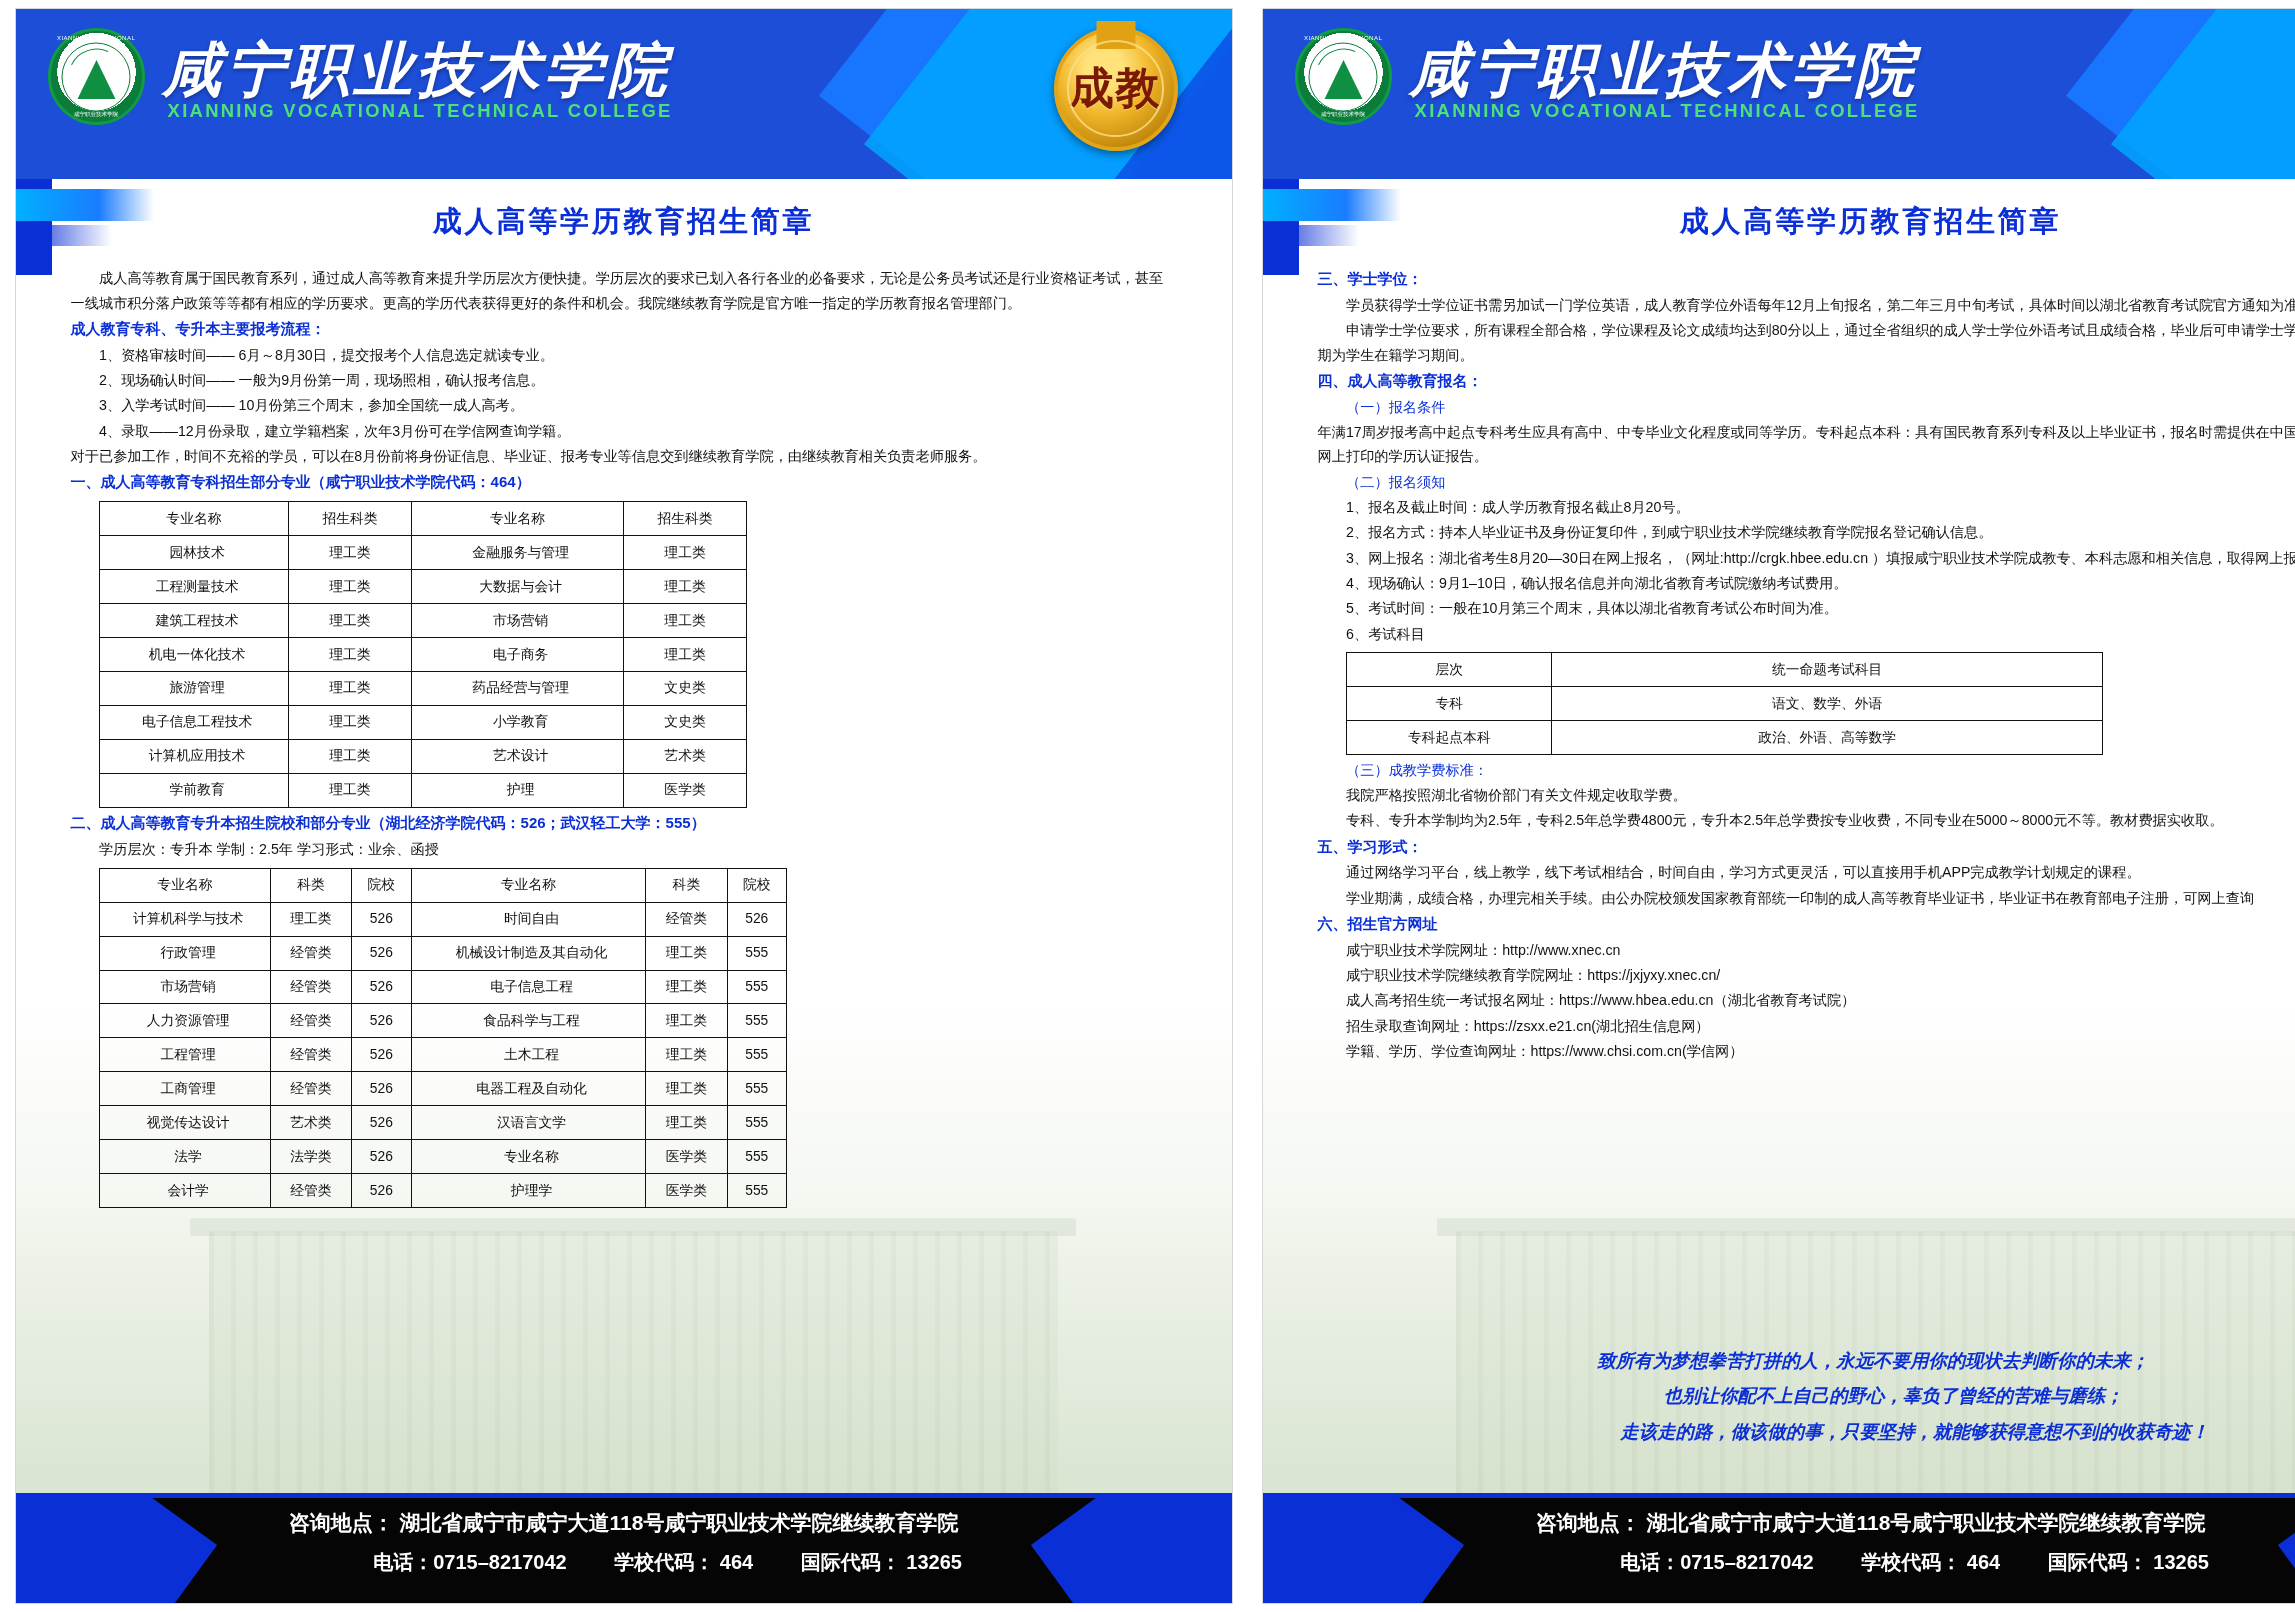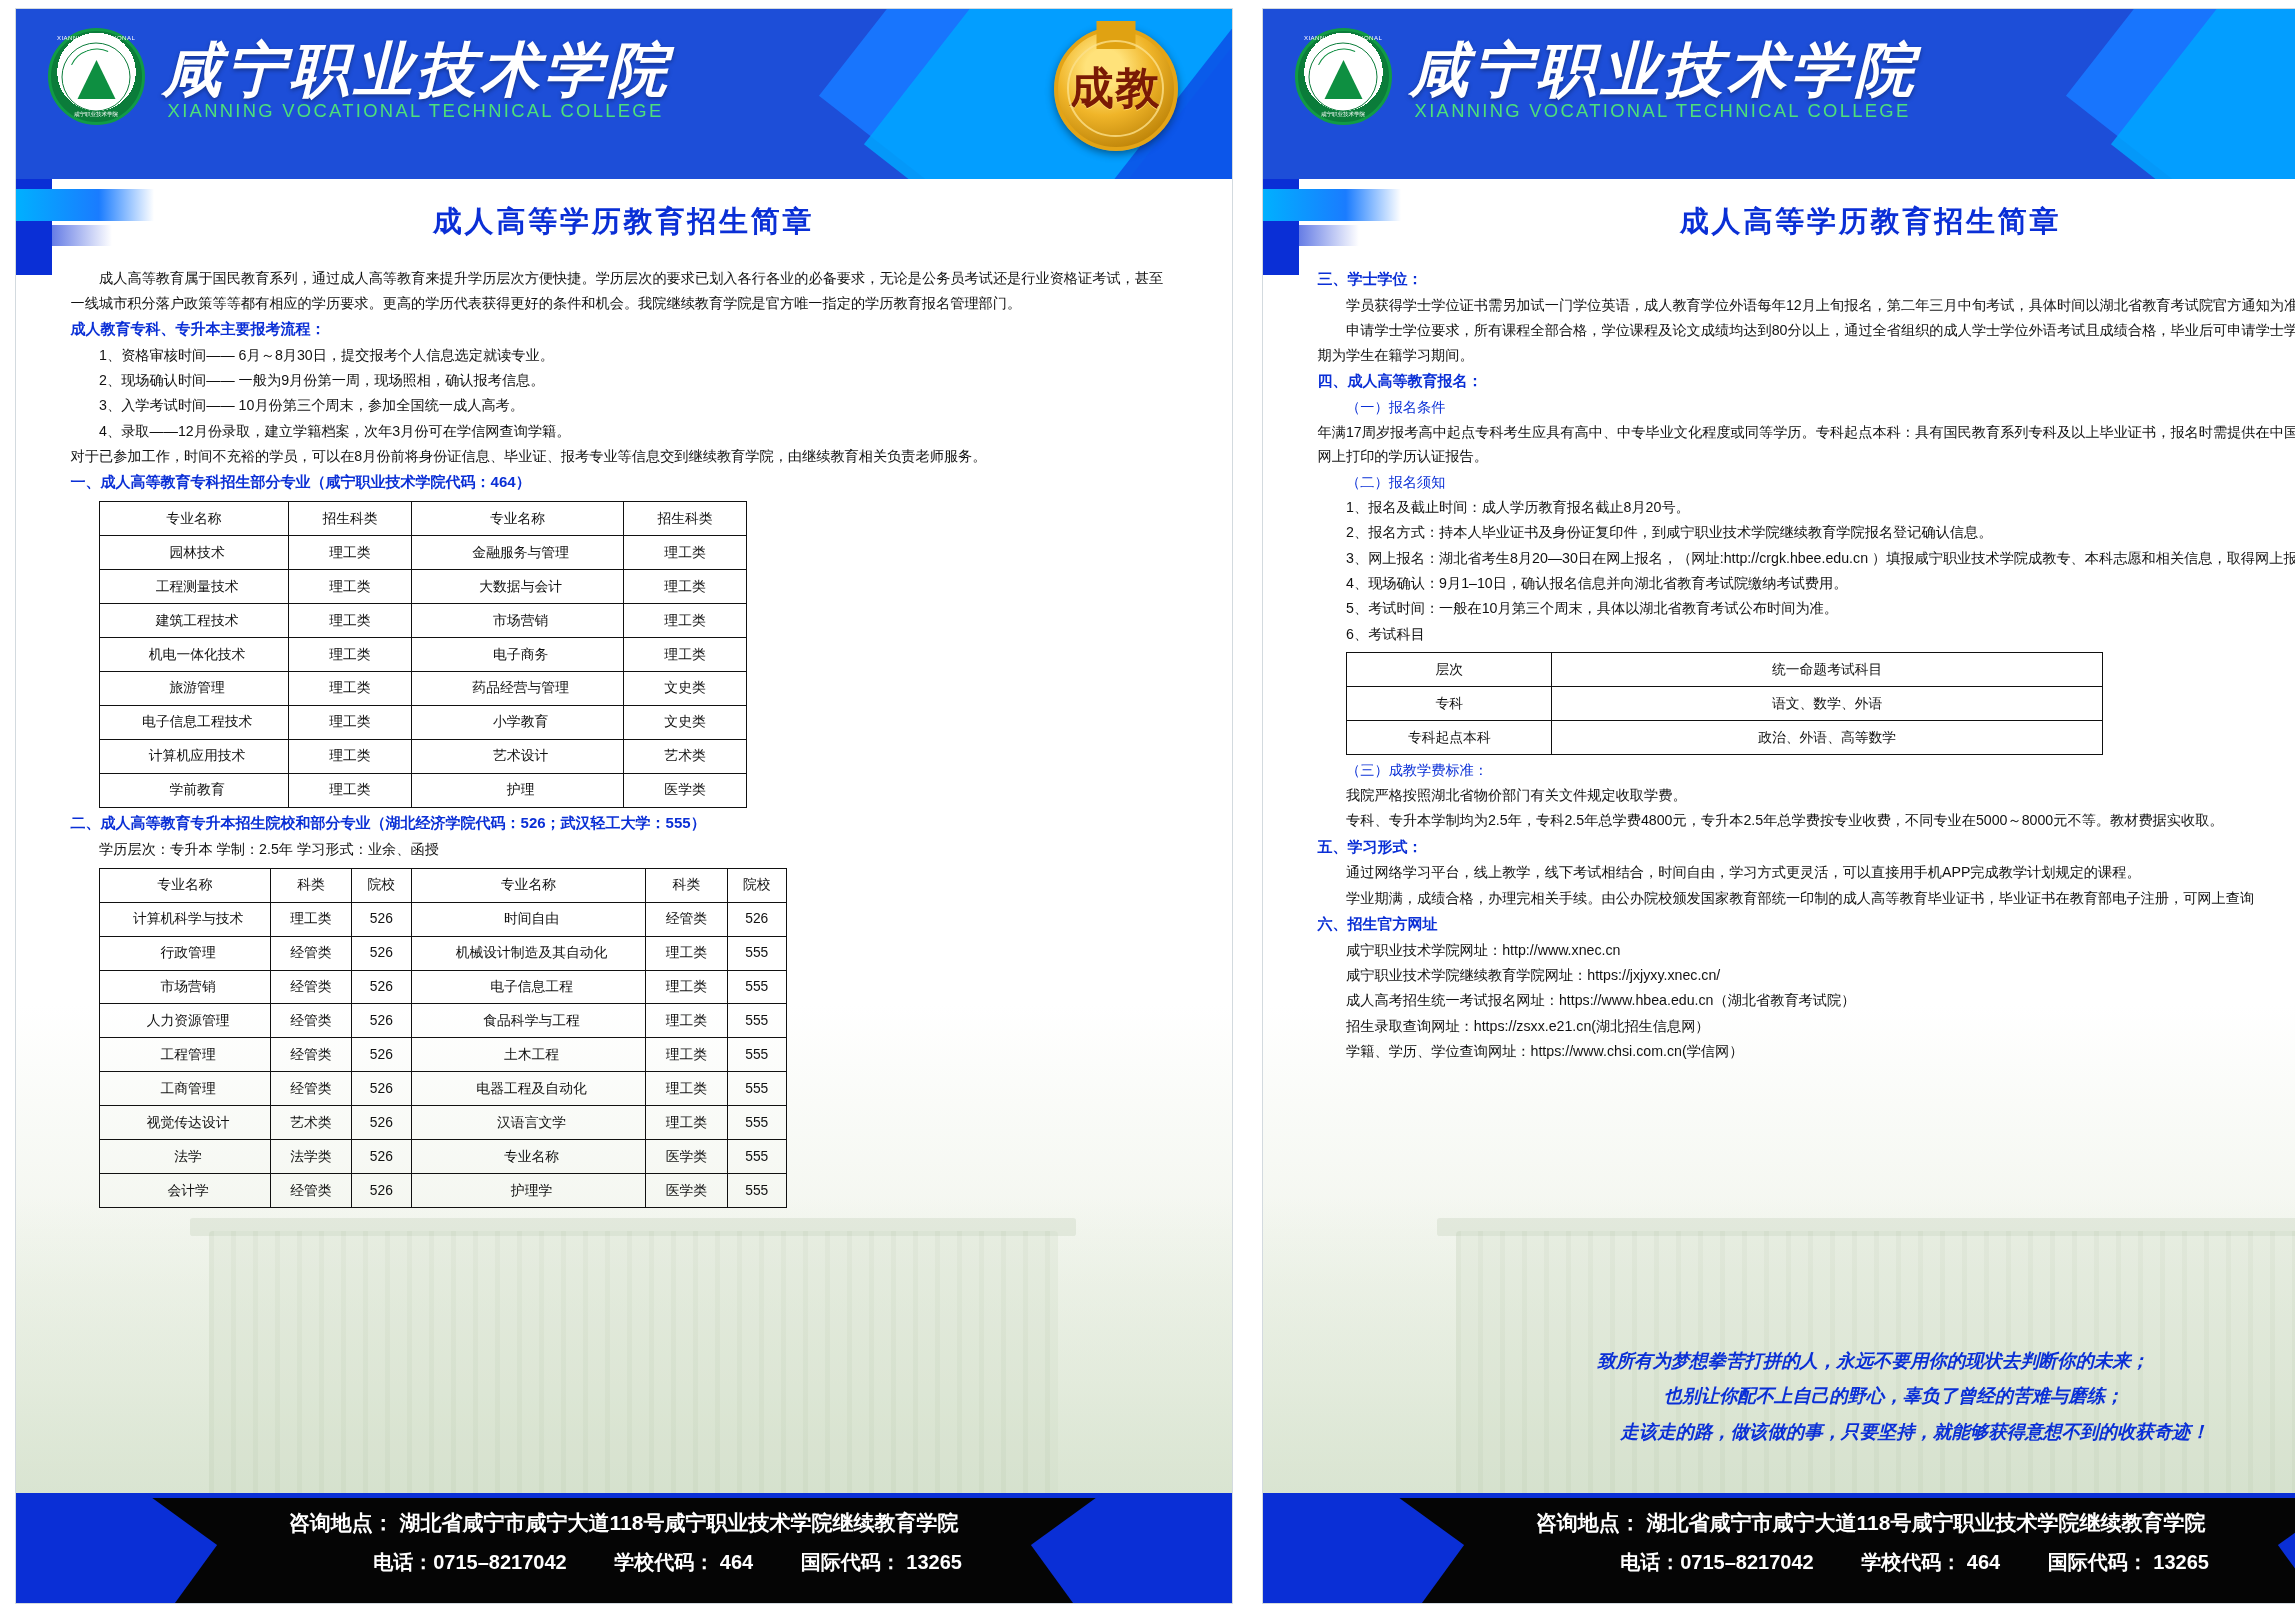--- a/index.html
+++ b/index.html
@@ -22,21 +22,21 @@
         background:#ffffff;border:1.4px solid #0b7c3a;box-sizing:border-box;overflow:hidden;}
   .logo .mtn{position:absolute;left:50%;top:54%;transform:translate(-50%,-50%);width:0;height:0;
         border-left:19px solid transparent;border-right:19px solid transparent;border-bottom:39px solid #0e8f41;}
   .logo .arc{position:absolute;left:6.4px;top:5.5px;width:54px;height:54px;border:1.8px solid #0e8f41;border-radius:50%;
         border-color:#0e8f41 transparent transparent transparent;transform:rotate(-20deg);}
   .logo .txt-top{position:absolute;left:0;top:3.7px;width:100%;text-align:center;font-size:6px;color:#ffffff;letter-spacing:0.5px;}
   .logo .txt-bot{position:absolute;left:0;bottom:4.6px;width:100%;text-align:center;font-size:5.5px;color:#ffffff;}
   .school-cn{position:absolute;left:147px;top:22px;font-size:59px;font-weight:bold;color:#ffffff;font-style:italic;
         font-family:"Liberation Serif","DejaVu Serif",serif;letter-spacing:4.6px;white-space:nowrap;
         text-shadow:0 1.8px 4.6px rgba(0,0,0,.35);}
-  .school-en{position:absolute;left:152px;top:91px;font-size:18.4px;font-weight:normal;color:#4ee07a;letter-spacing:2.3px;white-space:nowrap;}
+  .school-en{position:absolute;left:152px;top:91px;font-size:18.4px;font-weight:bold;color:#4ee07a;letter-spacing:2.3px;white-space:nowrap;}
   .seal{position:absolute;right:54px;top:17.4px;width:124px;height:124px;border-radius:50%;
         background:radial-gradient(circle at 40% 32%,#ffe27a 0 18%,#f0b529 45%,#c0860a 78%,#8a5c03 100%);
         box-shadow:0 2.8px 8.3px rgba(0,0,0,.45);border:4.6px solid #e3a417;box-sizing:border-box;
         display:flex;align-items:center;justify-content:center;}
   .seal .ring{position:absolute;left:9.2px;top:9.2px;right:9.2px;bottom:9.2px;border:2.3px solid #fbe08a;border-radius:50%;opacity:.8;}
   .seal .word{font-size:44px;font-weight:bold;color:#7a1a05;font-family:"Liberation Serif","DejaVu Serif",serif;letter-spacing:1.8px;
         text-shadow:0 1.4px 0 #ffd766;}
   .seal .ribbon{position:absolute;left:50%;top:-9.2px;transform:translateX(-50%);width:39px;height:27.5px;background:#e0a212;}
   
   .body{position:absolute;left:0;top:170px;width:100%;height:1424px;background:#ffffff;overflow:hidden;}

